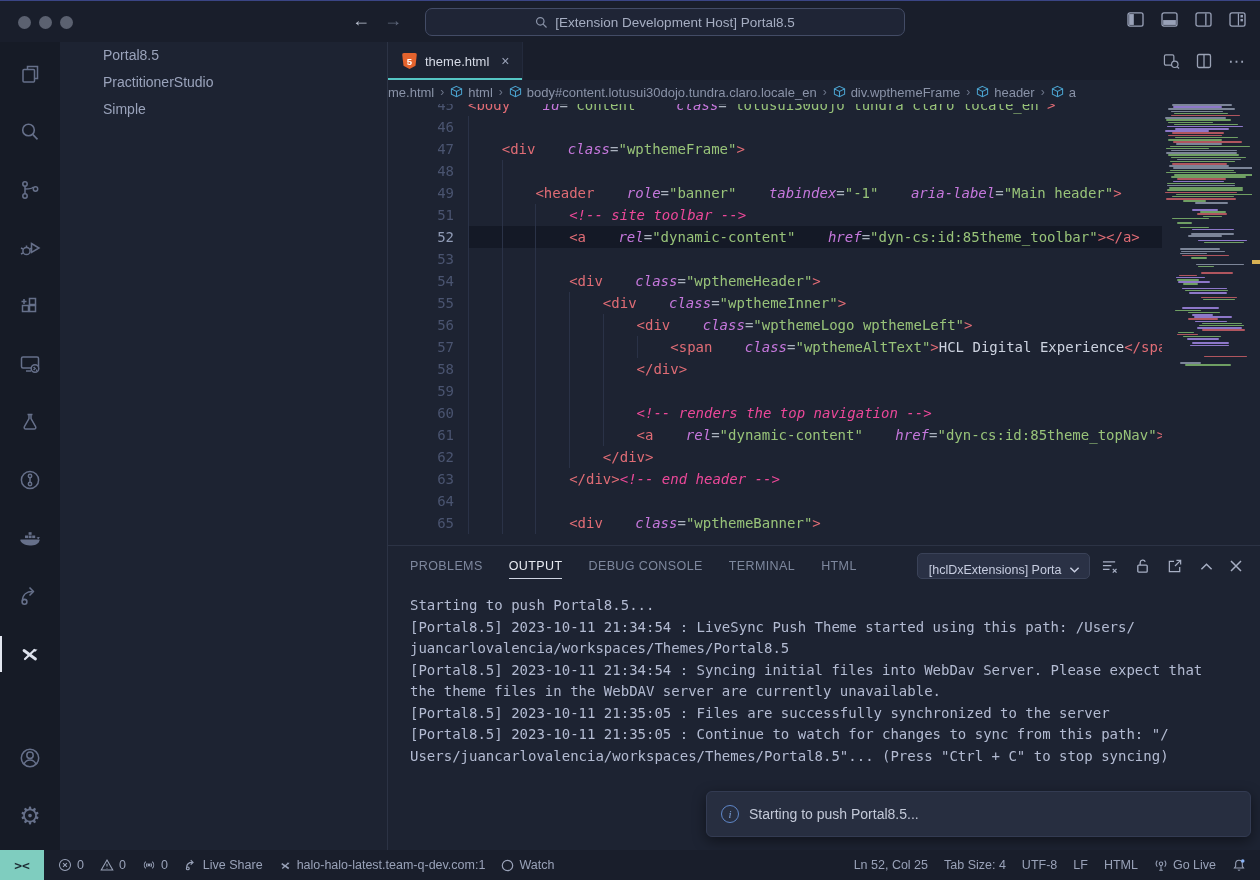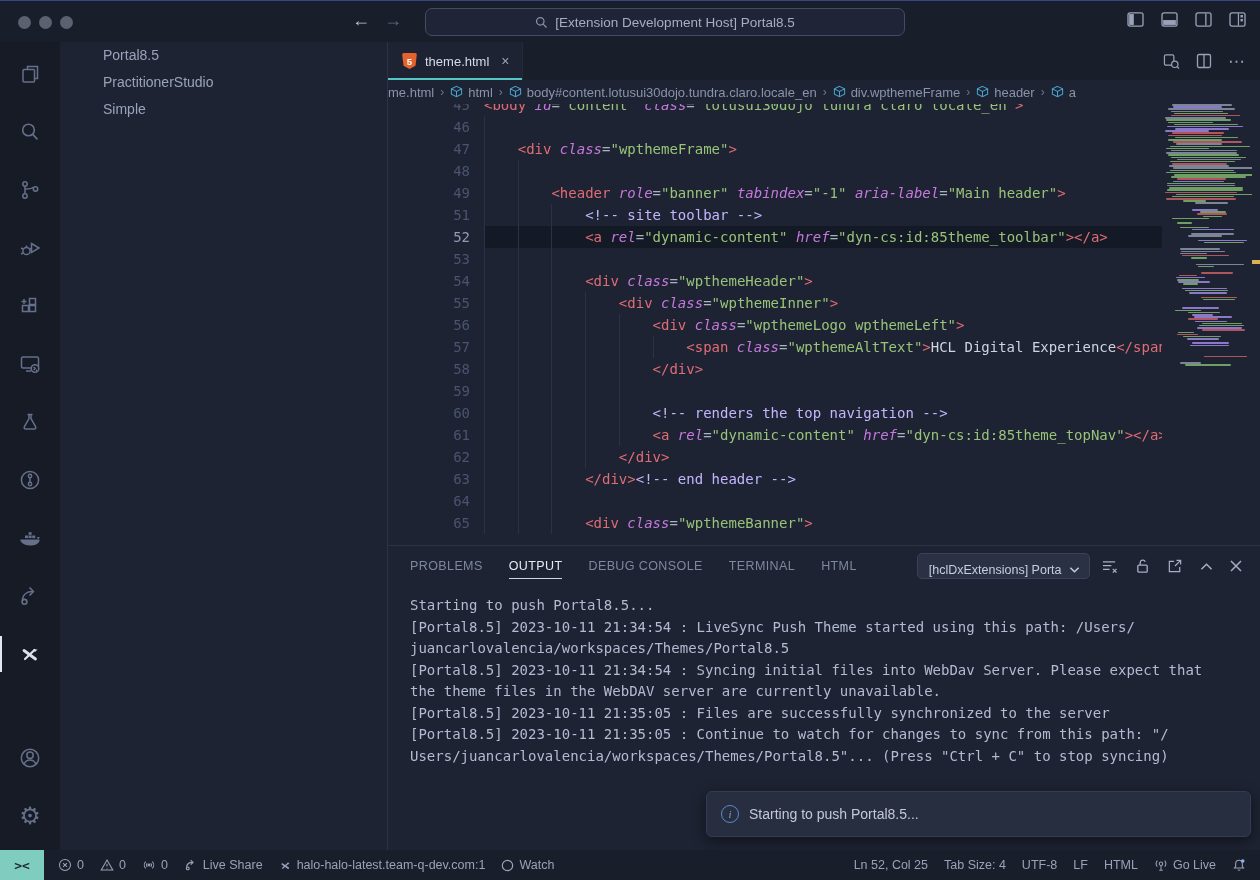--- a/index.html
+++ b/index.html
@@ -58,31 +58,31 @@
   .tab-actions { margin-left:auto; display:flex; align-items:center; gap:16px; padding-right:14px; color:#9aa2b5; }
   .tab-actions .ellipsis { font-size:17px; letter-spacing:1px; }
 
   .breadcrumbs { position:absolute; left:0; top:38px; width:872px; height:24px;
     display:flex; align-items:center; font-size:13px; color:#8a93a8;
     white-space:nowrap; overflow:hidden; padding-left:0; }
   .crumb { display:flex; align-items:flex-start; gap:5px; }
   .crumb-sep { margin:0 6px; color:#6b7488; font-size:12px; }
 
   .code-area { position:absolute; left:0; top:62px; width:872px; height:441px; overflow:hidden; }
-  .code-scroll { position:absolute; left:16px; top:-10px; width:774px; }
+  .code-scroll { position:absolute; left:0; top:-10px; width:774px; }
   .cline { display:flex; height:22px; line-height:22px;
     font-family:"DejaVu Sans Mono", monospace; font-size:14px; white-space:pre; }
   .cline .num { width:66px; text-align:right; padding-right:0; color:#4a5470; flex:none; }
   .cline .codebody { margin-left:14px; flex:1; display:flex; overflow:hidden; }
   .cline.active .codebody { background:#141926; }
   .cline.active .num { color:#909bb6; }
   .guides { flex:none; height:100%;
     background:repeating-linear-gradient(to right,#2a3247 0 1px,transparent 1px 4ch); }
-  .tok-t { color:#e06c75; } .tok-a { color:#c678dd; font-style:italic; }
-  .tok-s { color:#98c379; } .tok-c { color:#c4b5fd; }
+  .tok-t { color:#e06c75; } .tok-a { color:#c678dd; font-style:italic;margin-left:24px; }
+  .tok-s { color:#98c379; } .tok-c { color:#ec4899; font-style:italic; }
   .tok-p { color:#abb2bf; } .tok-x { color:#cdd3e0; }
 
   .minimap { position:absolute; right:8px; top:62px; width:90px; height:441px;
     background:#1d2332; overflow:hidden; }
   .minimap .mrow { height:1.5px; margin-bottom:0.7px; border-radius:1px; }
   .ruler { position:absolute; right:0; top:62px; width:8px; height:441px; }
   .ruler .marker { position:absolute; right:0; top:156px; width:8px; height:4px; background:#d8b153; }
 
   
   .panel { position:absolute; left:388px; top:545px; width:872px; height:305px;

